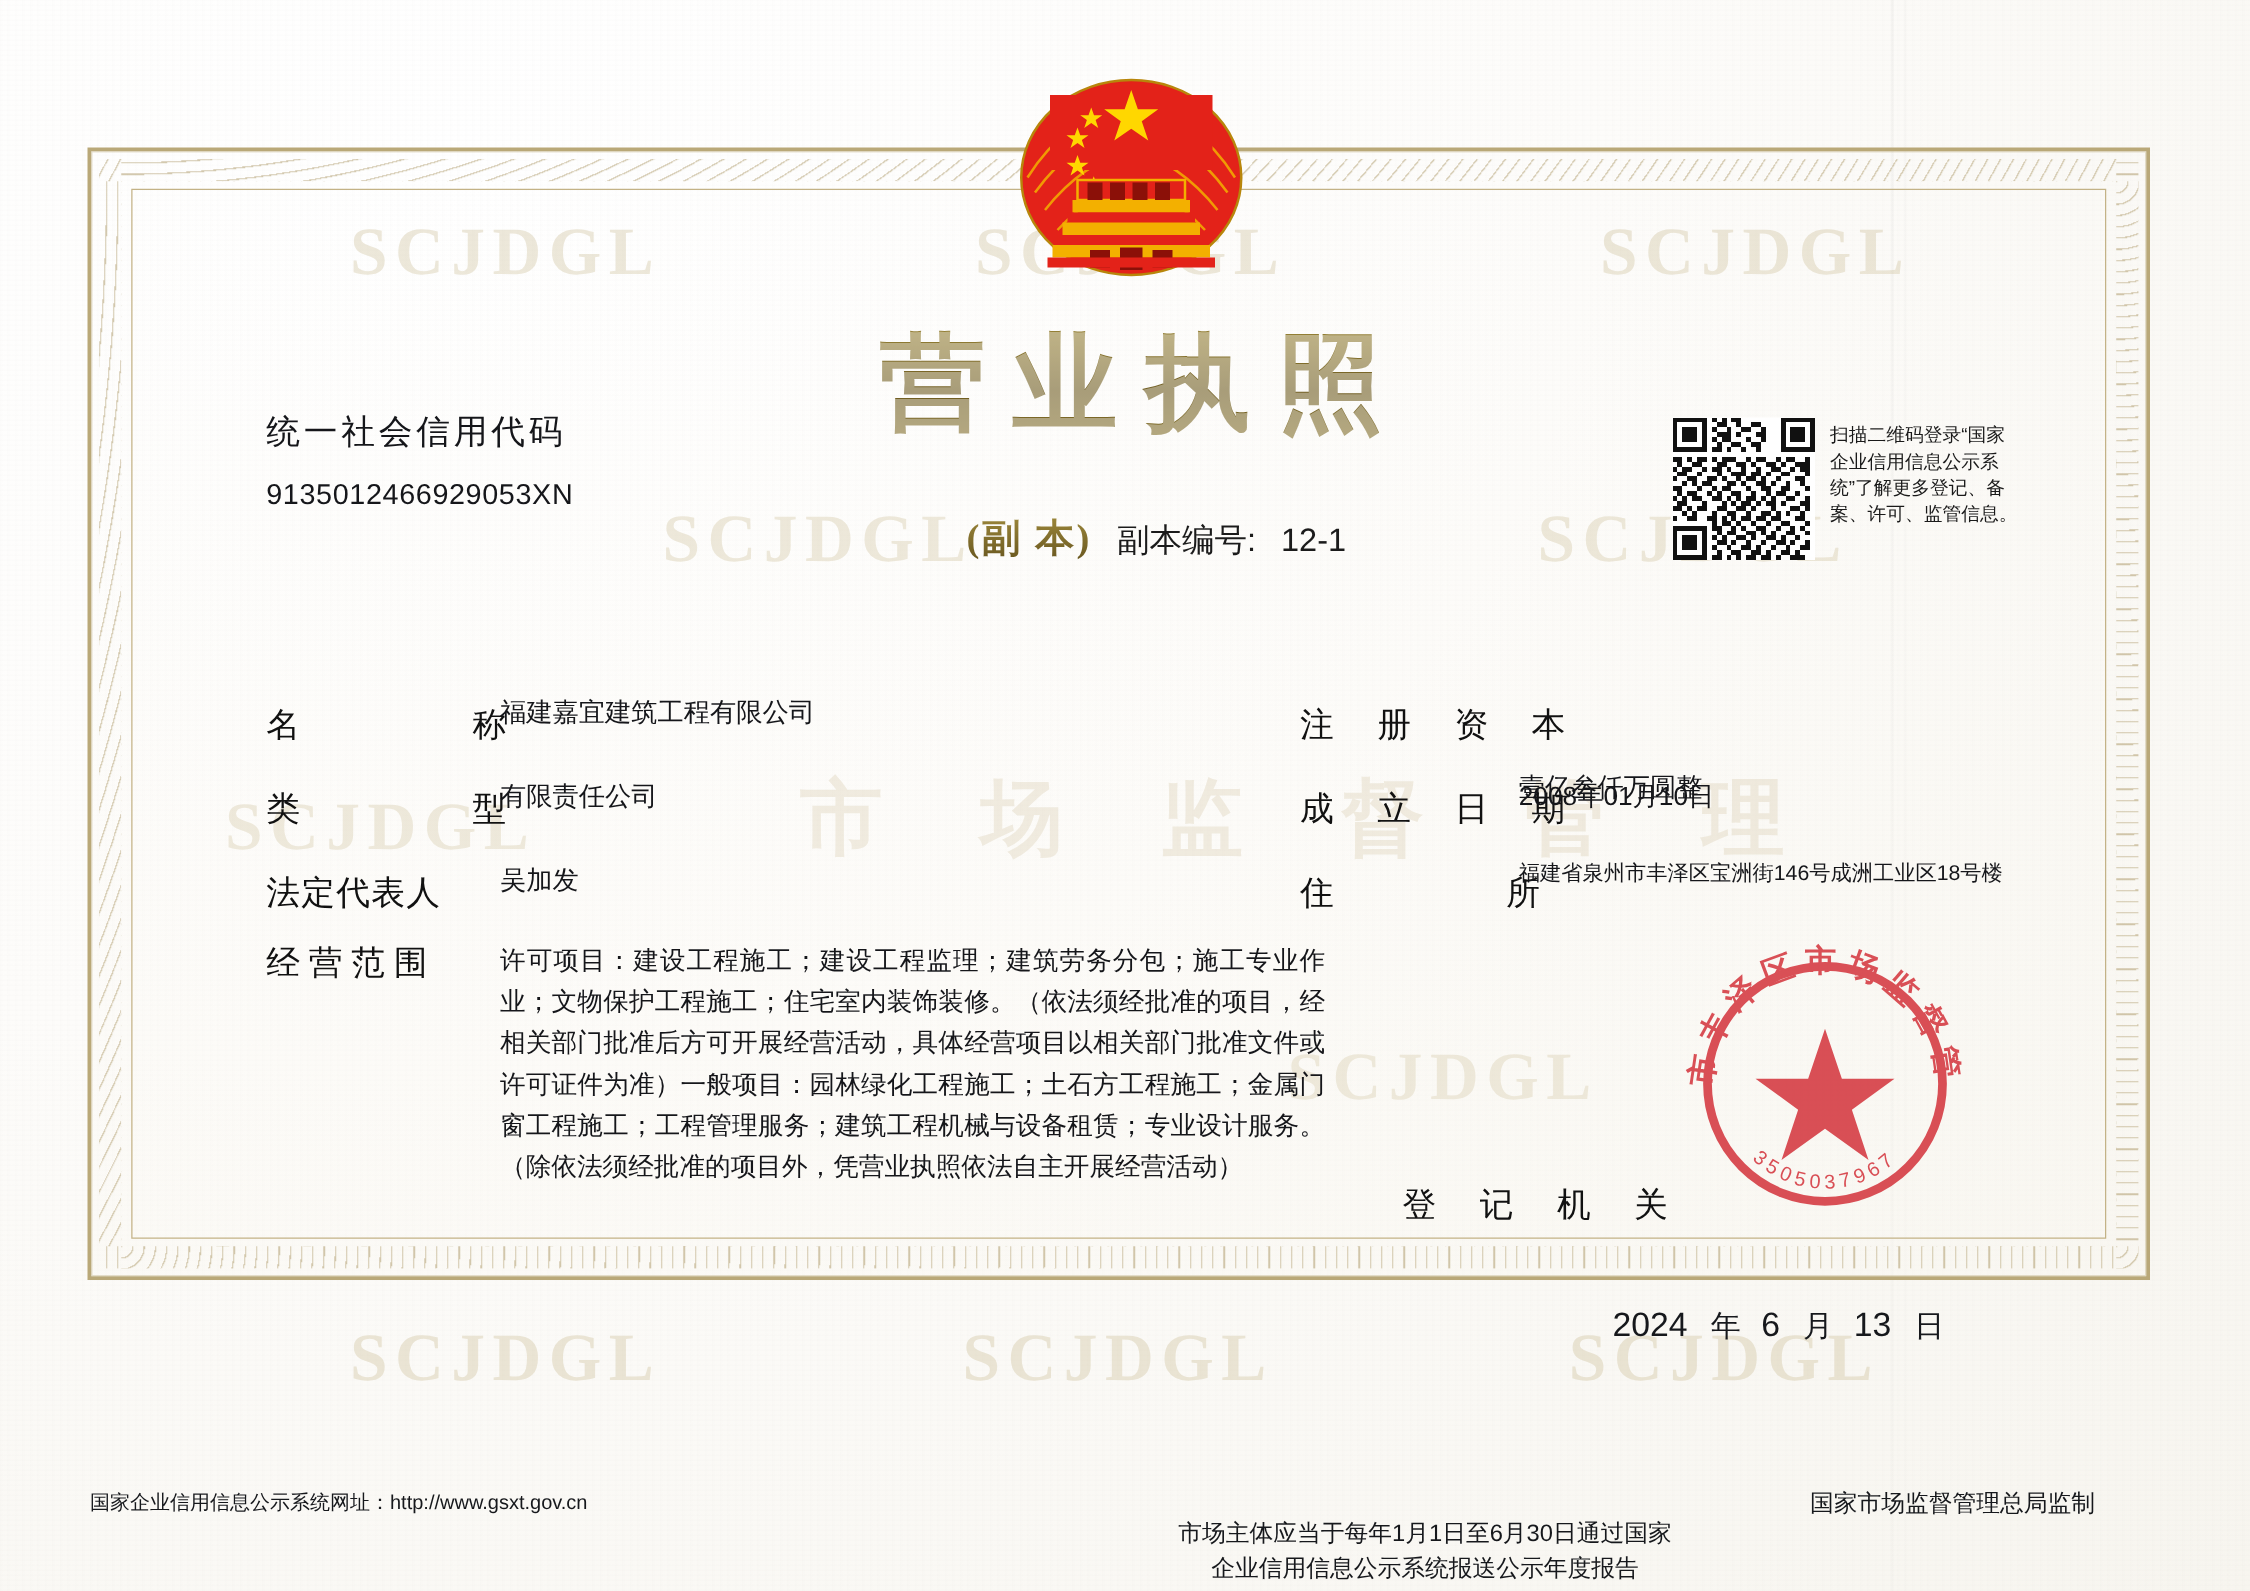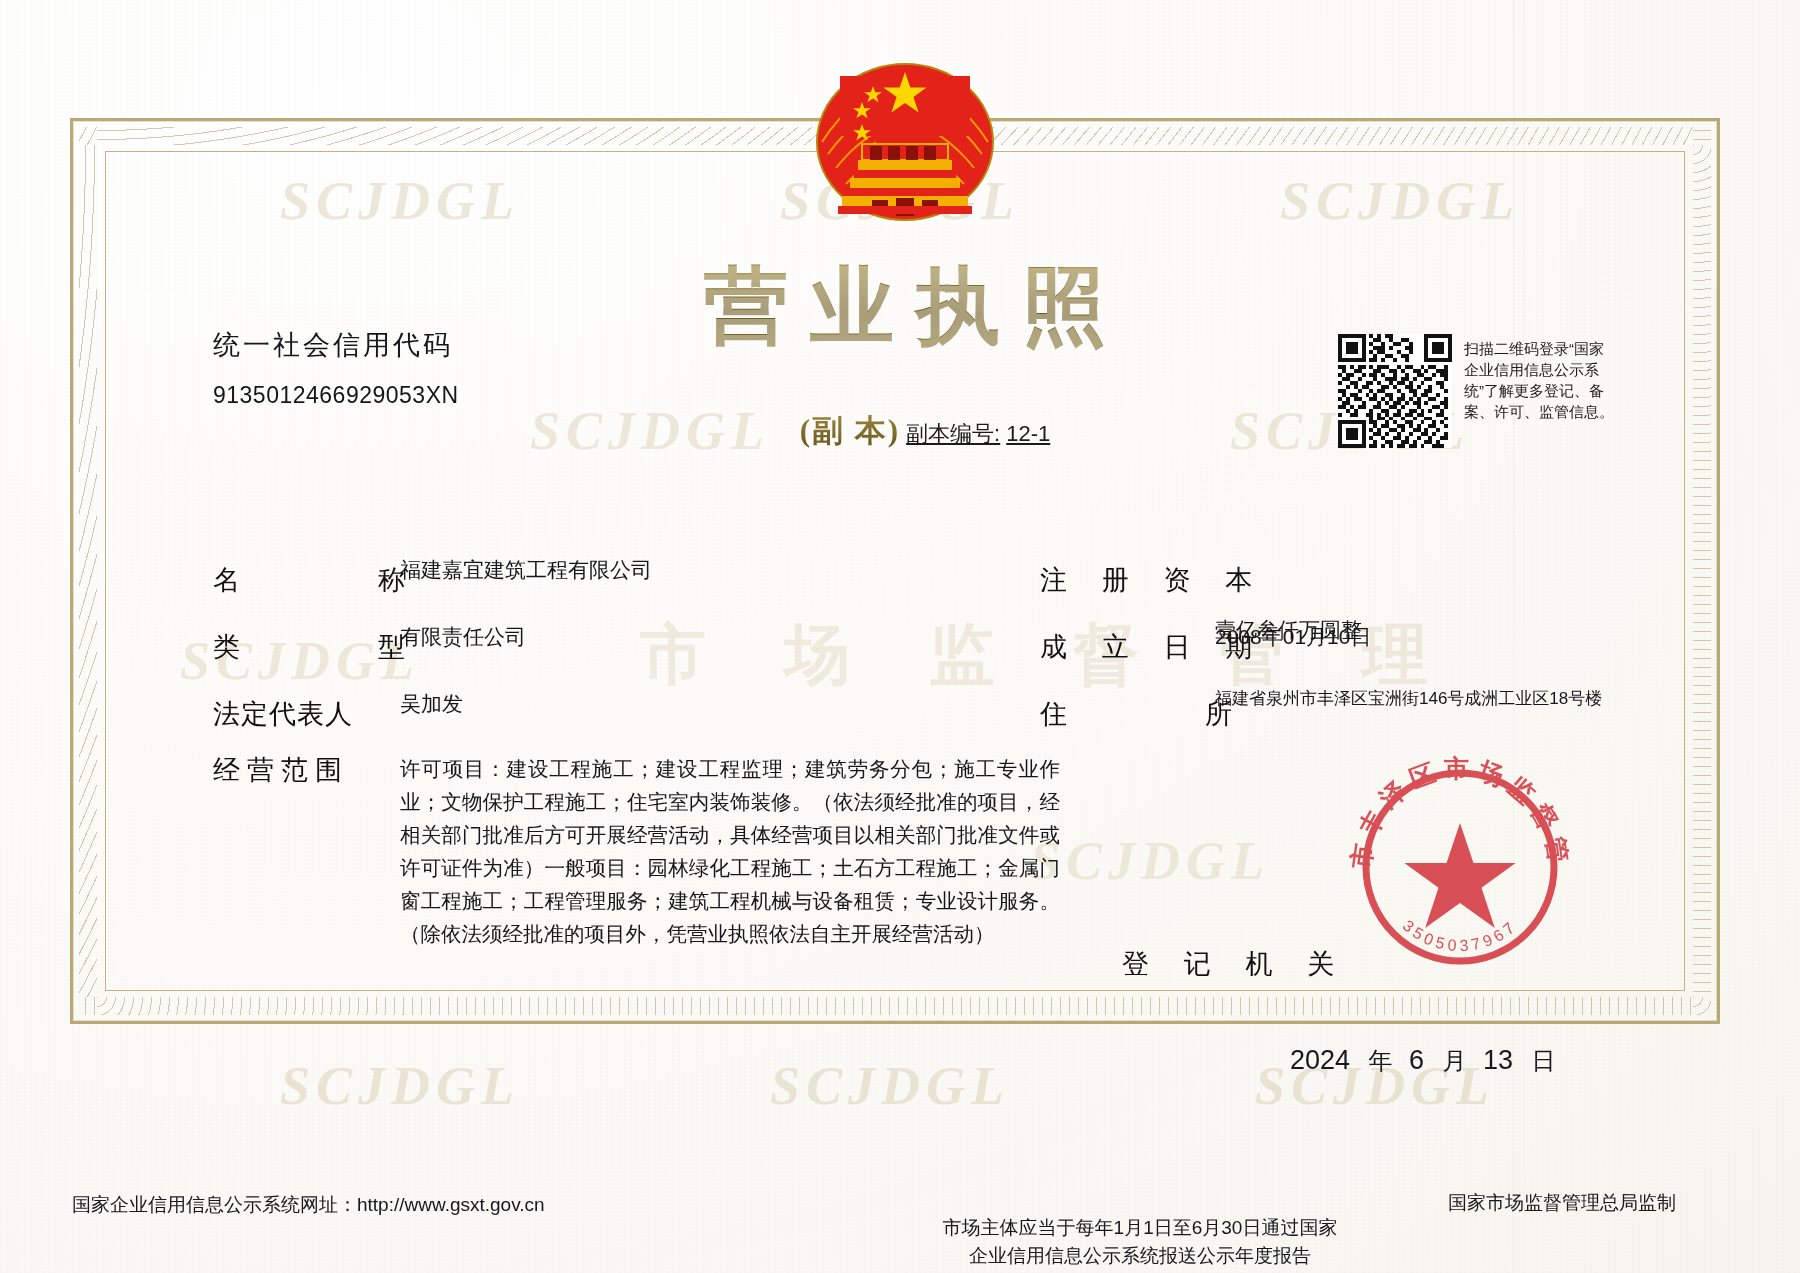--- a/index.html
+++ b/index.html
@@ -80,21 +80,20 @@
     pointer-events: none;
   }
   .wm {
     position: absolute;
     font-family: "Liberation Serif", serif;
     font-weight: 700;
     font-size: 54px;
     letter-spacing: 6px;
     color: rgba(196,178,132,0.30);
     white-space: nowrap;
-    font-style: italic;
   }
   .wm-big {
     position: absolute;
     font-family: "Liberation Sans", sans-serif;
     font-weight: 700;
     font-size: 66px;
     letter-spacing: 30px;
     color: rgba(200,184,142,0.28);
     white-space: nowrap;
   }
@@ -141,24 +140,23 @@
     font-size: 31px;
     letter-spacing: 2px;
     color: #6f5c21;
     background: linear-gradient(180deg, #9b863a, #6a5820);
     -webkit-background-clip: text;
     background-clip: text;
     -webkit-text-fill-color: transparent;
   }
   .sub-no {
     font-family: "Liberation Sans", sans-serif;
-    font-size: 22px;
+    font-size: 26px;
     color: #1b1b1b;
-    margin-left: 6px;
-    text-decoration: underline;
+    margin-left: 20px;
   }
 
   
   .code-title {
     position: absolute;
     left: 213px;
     top: 327px;
     font-family: "Liberation Serif", serif;
     font-size: 27px;
     letter-spacing: 3px;
@@ -276,21 +274,21 @@
   }
   .date-row .num { font-size: 27px; }
   .date-row .cjk { font-size: 24px; font-family: "Liberation Serif", serif; }
 
   
   .footer-left {
     position: absolute;
     left: 72px;
     top: 1192px;
     font-family: "Liberation Sans", sans-serif;
-    font-size: 19px;
+    font-size: 16px;
     color: #16181c;
     white-space: nowrap;
   }
   .footer-center {
     position: absolute;
     left: 905px;
     top: 1182px;
     width: 470px;
     font-family: "Liberation Sans", sans-serif;
     font-size: 19px;

